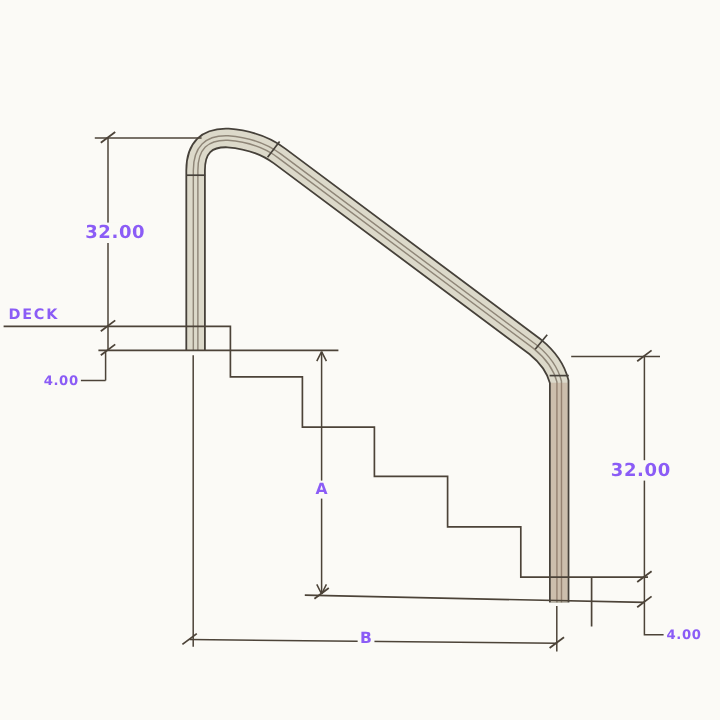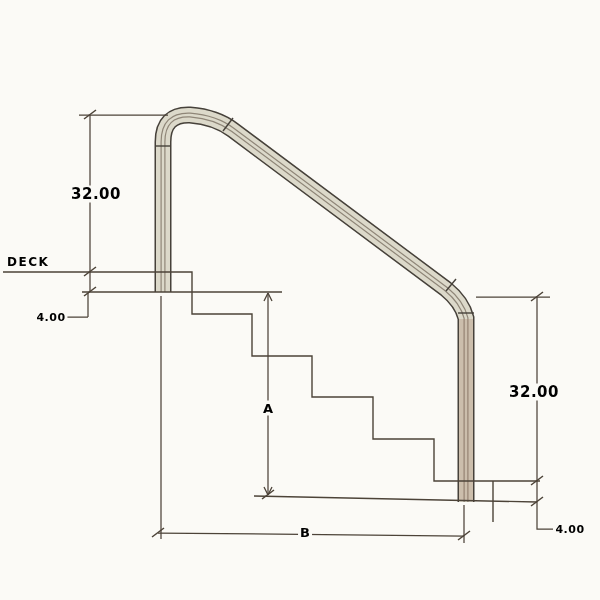--- a/index.html
+++ b/index.html
@@ -15,21 +15,21 @@
     font-family: "DejaVu Sans", "Liberation Sans", sans-serif;
     overflow: hidden;
   }
   .canvas svg {
     position: absolute;
     left: 0;
     top: 0;
   }
   .lbl {
     position: absolute;
-    color: #000000;
+    color: #8b5cf6;
     background: #fbfaf6;
     line-height: 1;
     padding: 1px 2px;
     white-space: nowrap;
     transform: translate(-50%, -50%);
   }
   .lbl.dim-num {
     font-size: 15px;
     font-weight: 700;
     letter-spacing: 0.5px;

